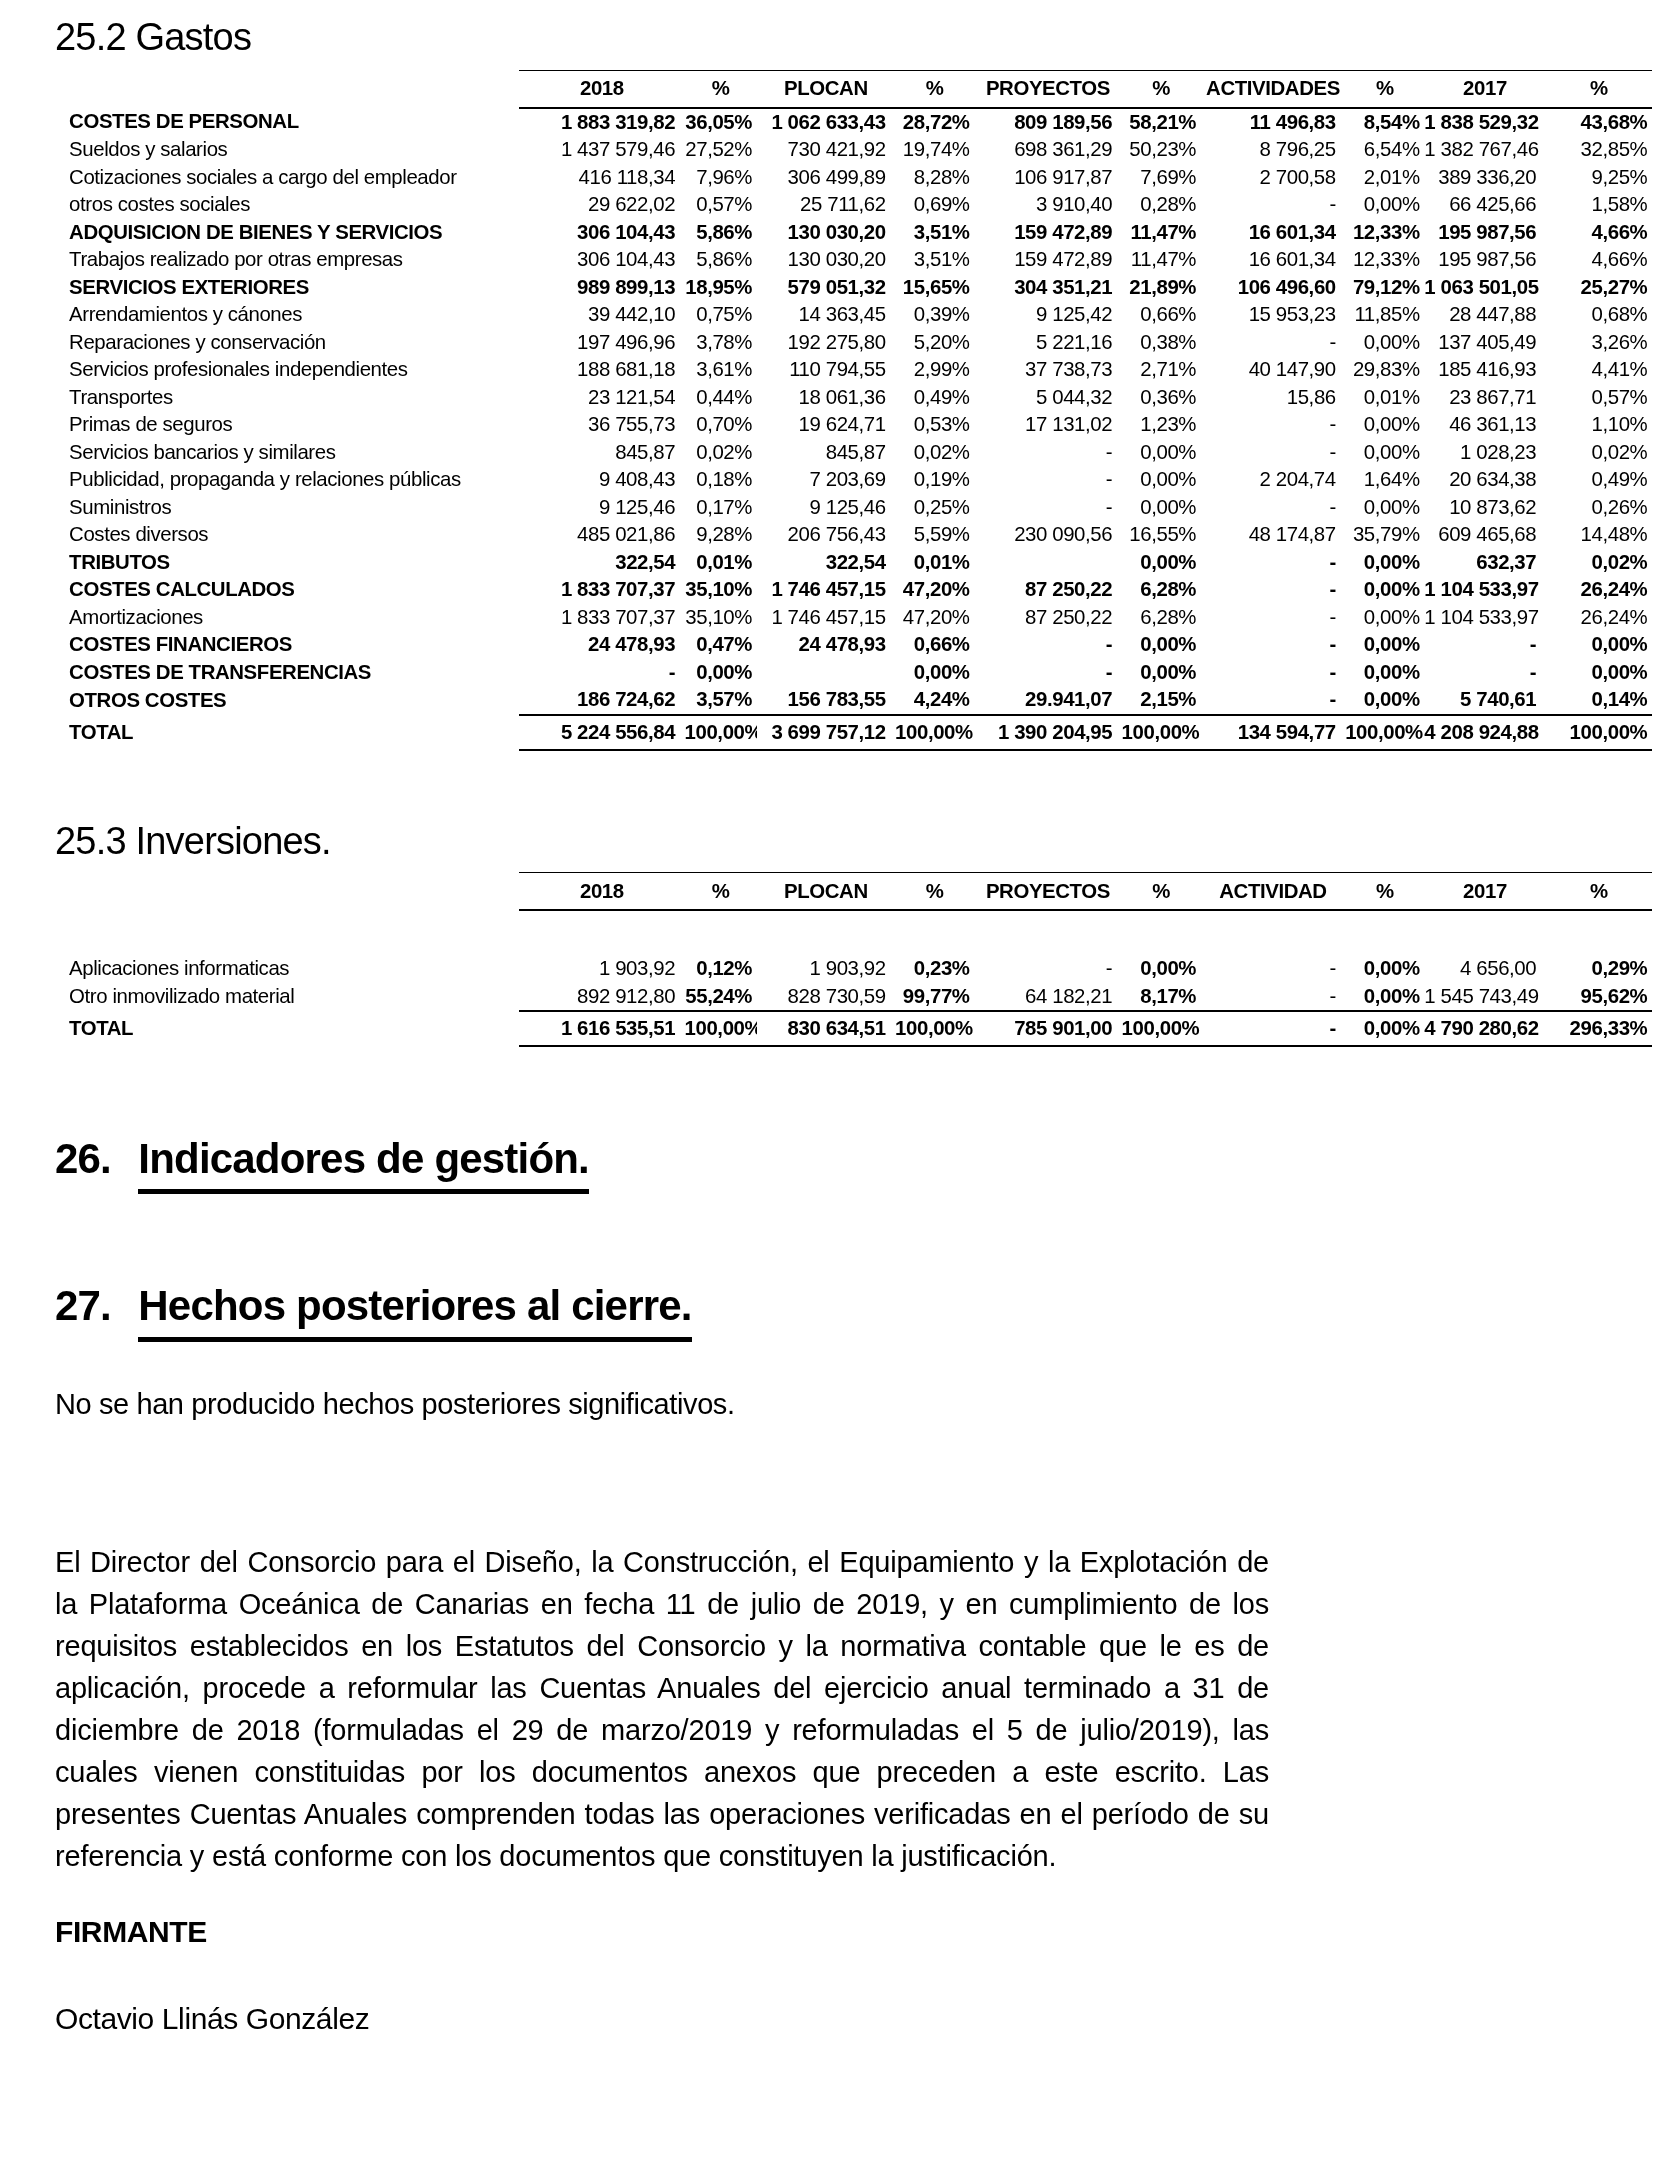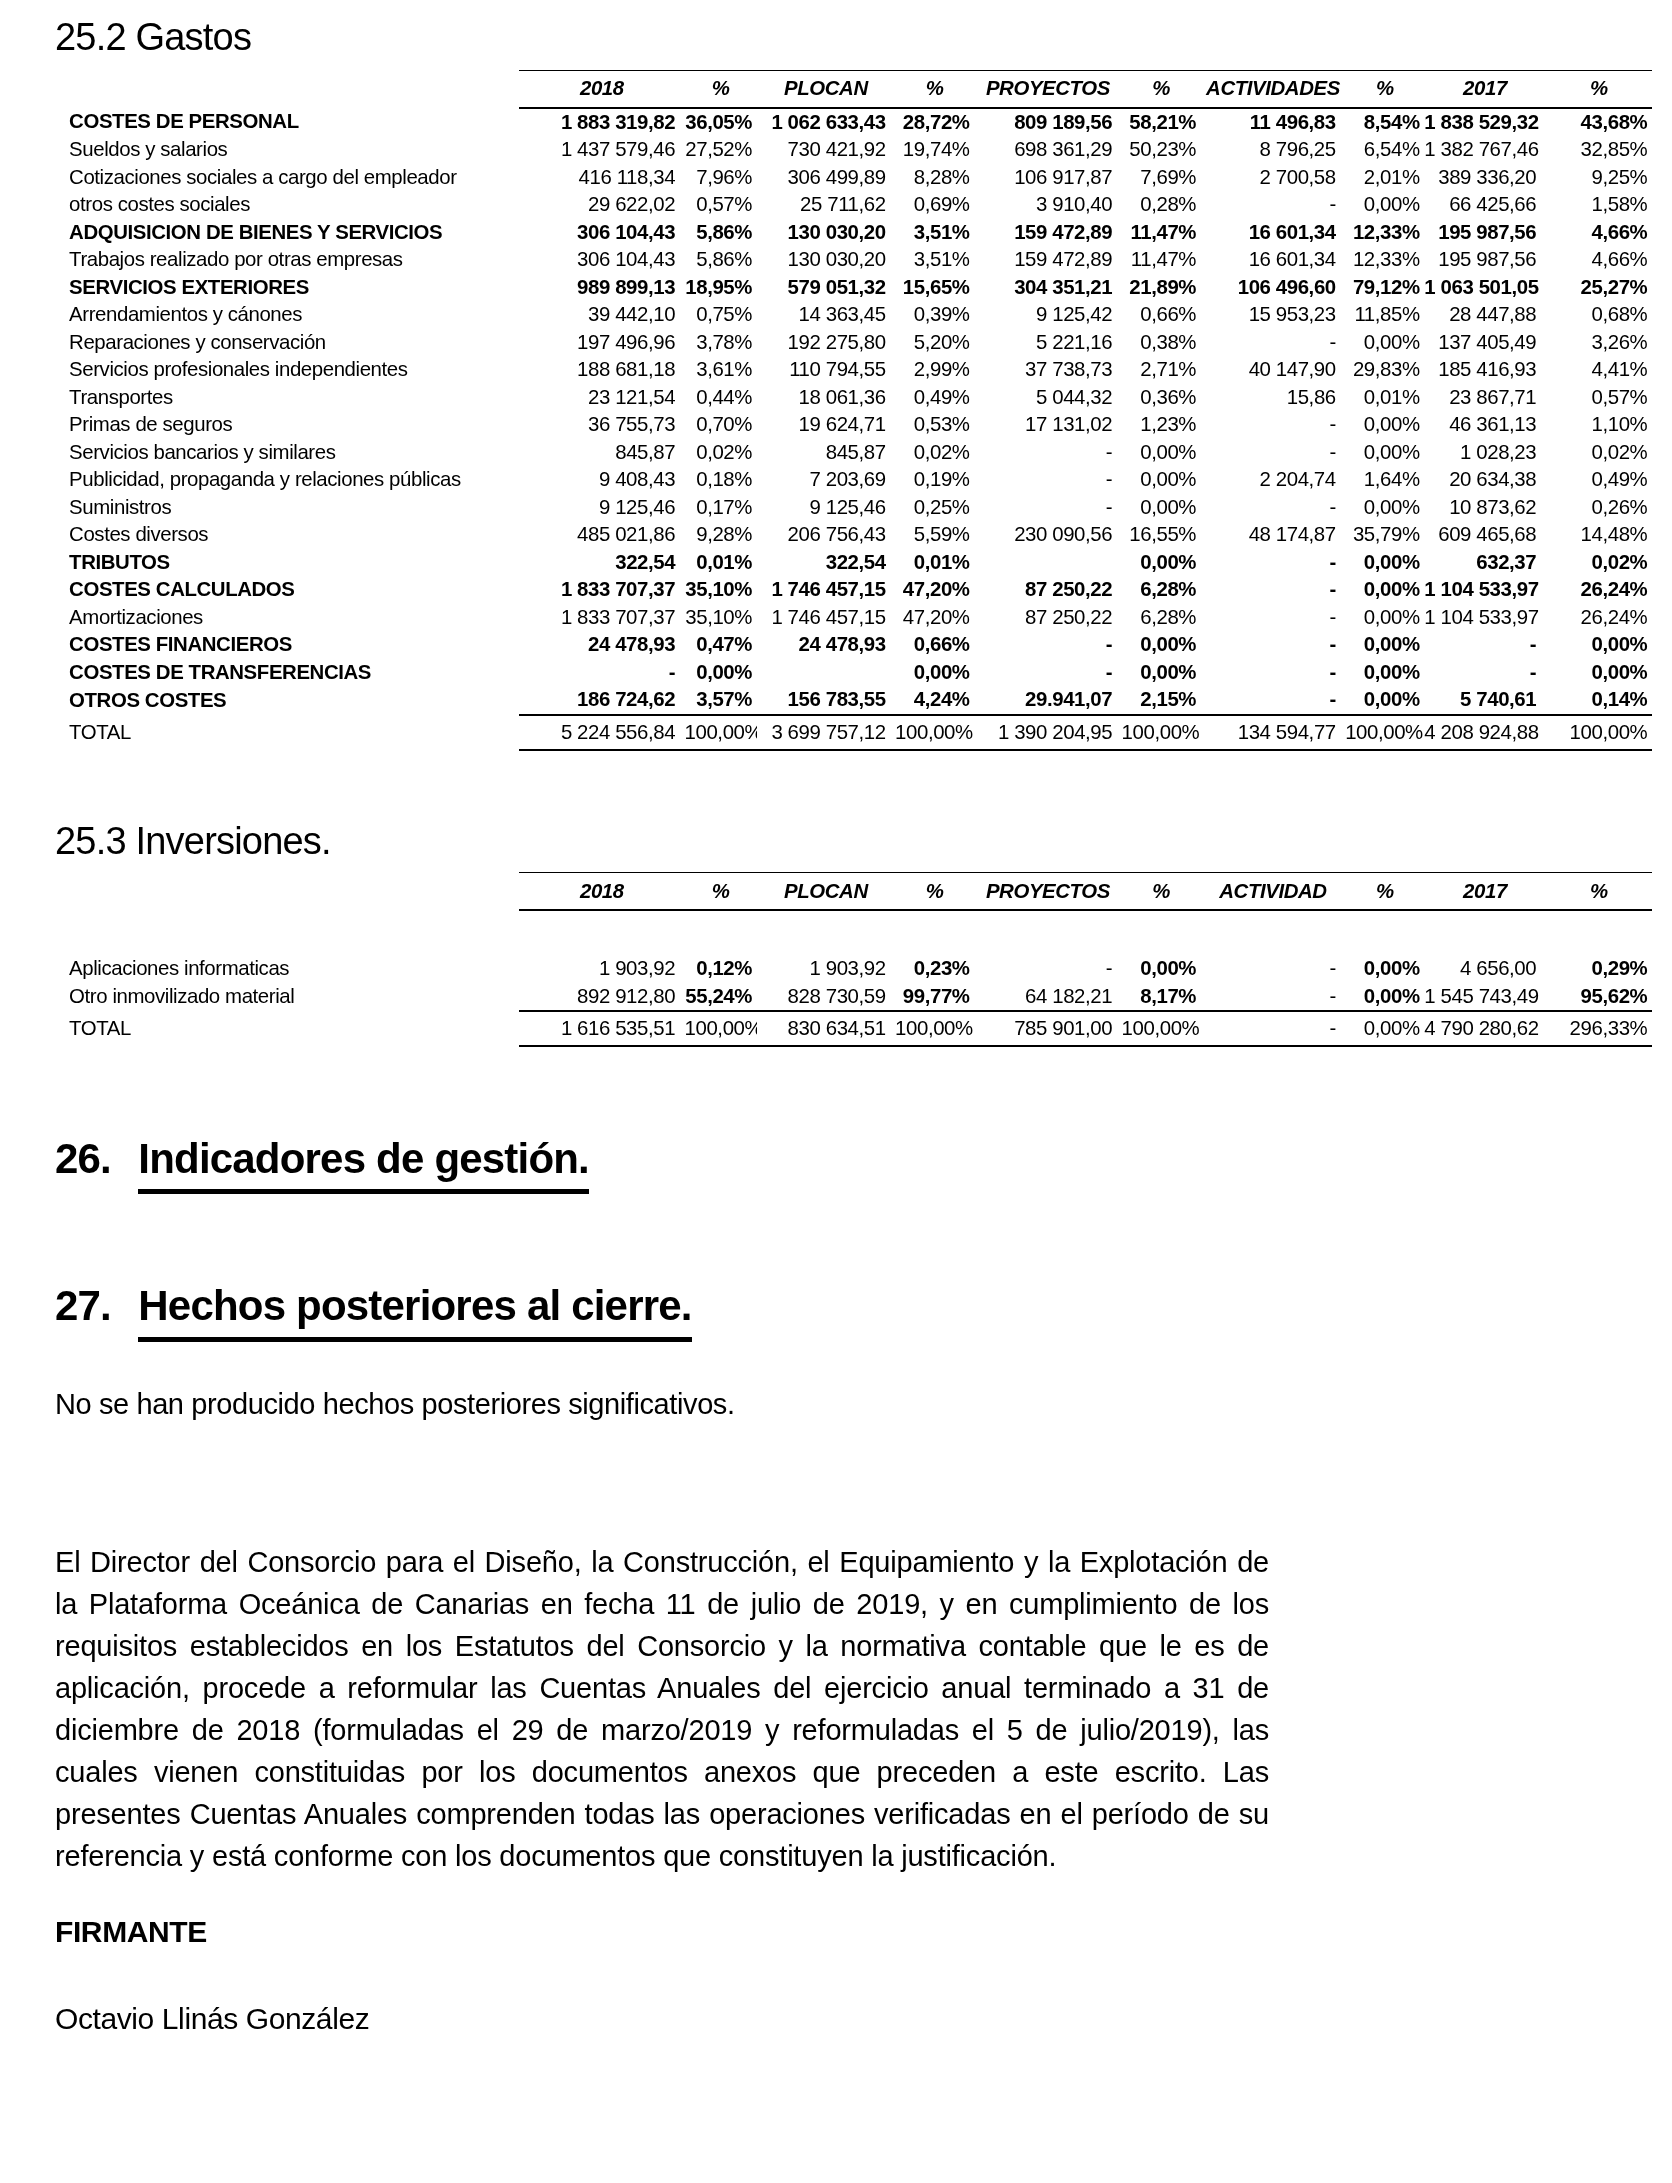--- a/index.html
+++ b/index.html
@@ -24,30 +24,30 @@
     border-collapse:collapse;table-layout:fixed;
     width:1586px;margin-left:11px;
     font-size:20.4px;letter-spacing:-0.4px;
   }
   table.fin-table#gastos-table{margin-top:11px;}
   table.fin-table#inversiones-table{margin-top:9.4px;}
   .fin-table th,.fin-table td{
     padding:0;white-space:nowrap;overflow:hidden;
     height:27.5px;vertical-align:middle;
   }
-  .fin-table thead th{height:36px;font-weight:700;font-style:italic;}
+  .fin-table thead th{height:36px;font-weight:700;}
   .fin-table thead th:not(.lbl){
     border-top:1.6px solid #000;border-bottom:2.4px solid #000;text-align:center;
   }
   .fin-table td.lbl,.fin-table th.lbl{text-align:left;padding-left:3.1px;}
   .fin-table td.val{text-align:right;padding-right:9.4px;}
   .fin-table td.pct{text-align:right;padding-right:4.7px;}
   .fin-table tr.bold td{font-weight:700;}
   .fin-table td.b{font-weight:700;}
-  .fin-table tr.total td{font-weight:400;height:33px;}
+  .fin-table tr.total td{font-weight:700;height:33px;}
   .fin-table tr.total td:not(.lbl){border-top:2.4px solid #000;border-bottom:2.4px solid #000;}
   .fin-table tr.spacer td{height:44px;border:none;}
 
   
   .big-heading{
     margin:88px 0 0 0;font-size:42px;font-weight:700;letter-spacing:-0.8px;
   }
   .big-heading .num{margin-right:17.3px;}
   .big-heading .underlined{
     display:inline-block;border-bottom:5.5px solid #000;padding-bottom:6.3px;margin-left:10px;

